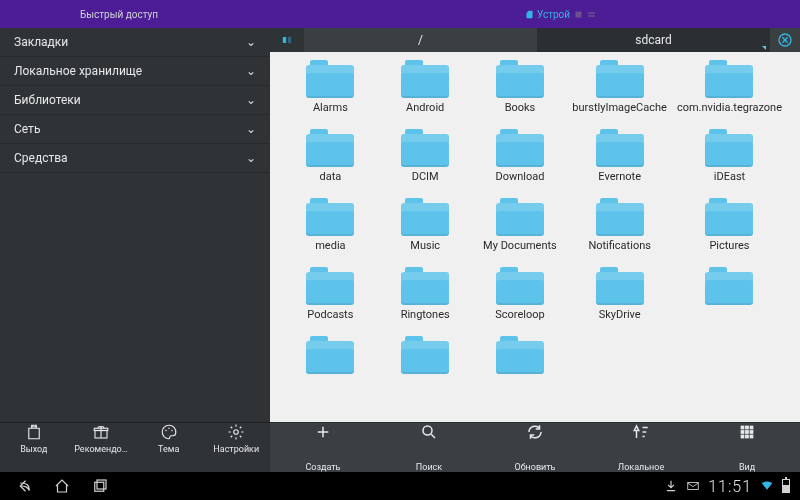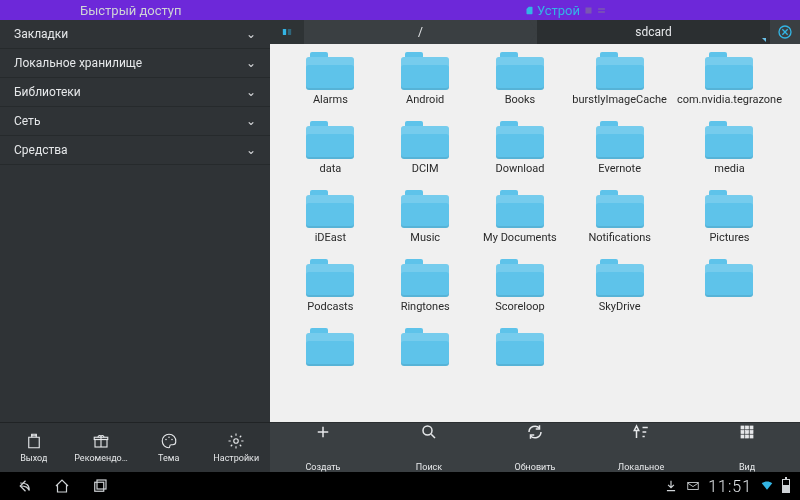--- a/index.html
+++ b/index.html
@@ -1,35 +1,35 @@
 <!DOCTYPE html>
 <html><head>
 <meta charset="utf-8">
 <style>
   * { margin: 0; padding: 0; box-sizing: border-box; font-family: Roboto, "Helvetica Neue", Arial, sans-serif; }
   html, body { width: 800px; height: 500px; overflow: hidden; background: #000; }
   .screen { width: 800px; height: 500px; display: flex; flex-direction: column; }
 
   
-  .topstrip { height: 20px; background: #6d28d9; color: #cfd3d6; font-size: 13px; display: flex; align-items: center; position: relative; }
+  .topstrip { height: 28px; background: #4c1d95; color: #cfd3d6; font-size: 10px; display: flex; align-items: center; position: relative; }
   .topstrip .quick { position: absolute; left: 80px; }
   .topstrip .device { position: absolute; left: 525px; display: flex; align-items: center; gap: 4px; color: #bfc6cc; }
   .topstrip .device .sd { color: #33b5e5; display:flex; align-items:center; gap:3px;}
   .topstrip .device .muted { opacity: .5; }
 
   
   .main { flex: 1; display: flex; min-height: 0; }
 
   
   .sidebar { width: 270px; background: #2f3336; display: flex; flex-direction: column; color: #e6e8ea; }
   .side-list { flex: 1; }
   .side-item { display: flex; align-items: center; justify-content: space-between; padding: 0 14px; height: 29px; font-size: 12px; border-bottom: 1px solid #262a2c; cursor: pointer; }
   .side-item .chev { font-size: 12px; color: #e6e8ea; opacity: .9; }
   .side-bottom { height: 50px; display: flex; }
-  .side-btn { flex: 1; display: flex; flex-direction: column; align-items: center; justify-content: center; gap: 3px; color: #e6e8ea; font-size: 9px; border-top: 1px solid #202325; cursor: pointer; }
+  .side-btn { flex: 1; display: flex; flex-direction: column; align-items: center; gap: 3px; color: #e6e8ea; font-size: 9px; border-top: 1px solid #202325; cursor: pointer; }
   .side-btn svg { width: 18px; height: 18px; fill: #e6e8ea; }
   .side-btn .lbl { white-space: nowrap; overflow: hidden; text-overflow: ellipsis; max-width: 54px; }
 
   
   .content { flex: 1; display: flex; flex-direction: column; background: #f0f0f0; min-width: 0; }
 
   
   .pathbar { height: 24px; background: #3a3f42; display: flex; align-items: stretch; color: #e6e8ea; font-size: 12px; }
   .path-seg { display: flex; align-items: center; justify-content: center; padding: 0 12px; position: relative; cursor: pointer; }
   .path-seg.toggle { width: 34px; background: #2e3335; justify-content: center; }
@@ -243,28 +243,28 @@
                 <div class="tab"></div>
                 <div class="body"></div>
               </div>
               <div class="flabel">Evernote</div>
             </div>
             <div class="folder">
               <div class="ficon">
                 <div class="tab"></div>
                 <div class="body"></div>
               </div>
+              <div class="flabel">iDEast</div>
+            </div>
+            <div class="folder">
+              <div class="ficon">
+                <div class="tab"></div>
+                <div class="body"></div>
+              </div>
               <div class="flabel">media</div>
-            </div>
-            <div class="folder">
-              <div class="ficon">
-                <div class="tab"></div>
-                <div class="body"></div>
-              </div>
-              <div class="flabel">iDEast</div>
             </div>
             <div class="folder">
               <div class="ficon">
                 <div class="tab"></div>
                 <div class="body"></div>
               </div>
               <div class="flabel">Music</div>
             </div>
             <div class="folder">
               <div class="ficon">

